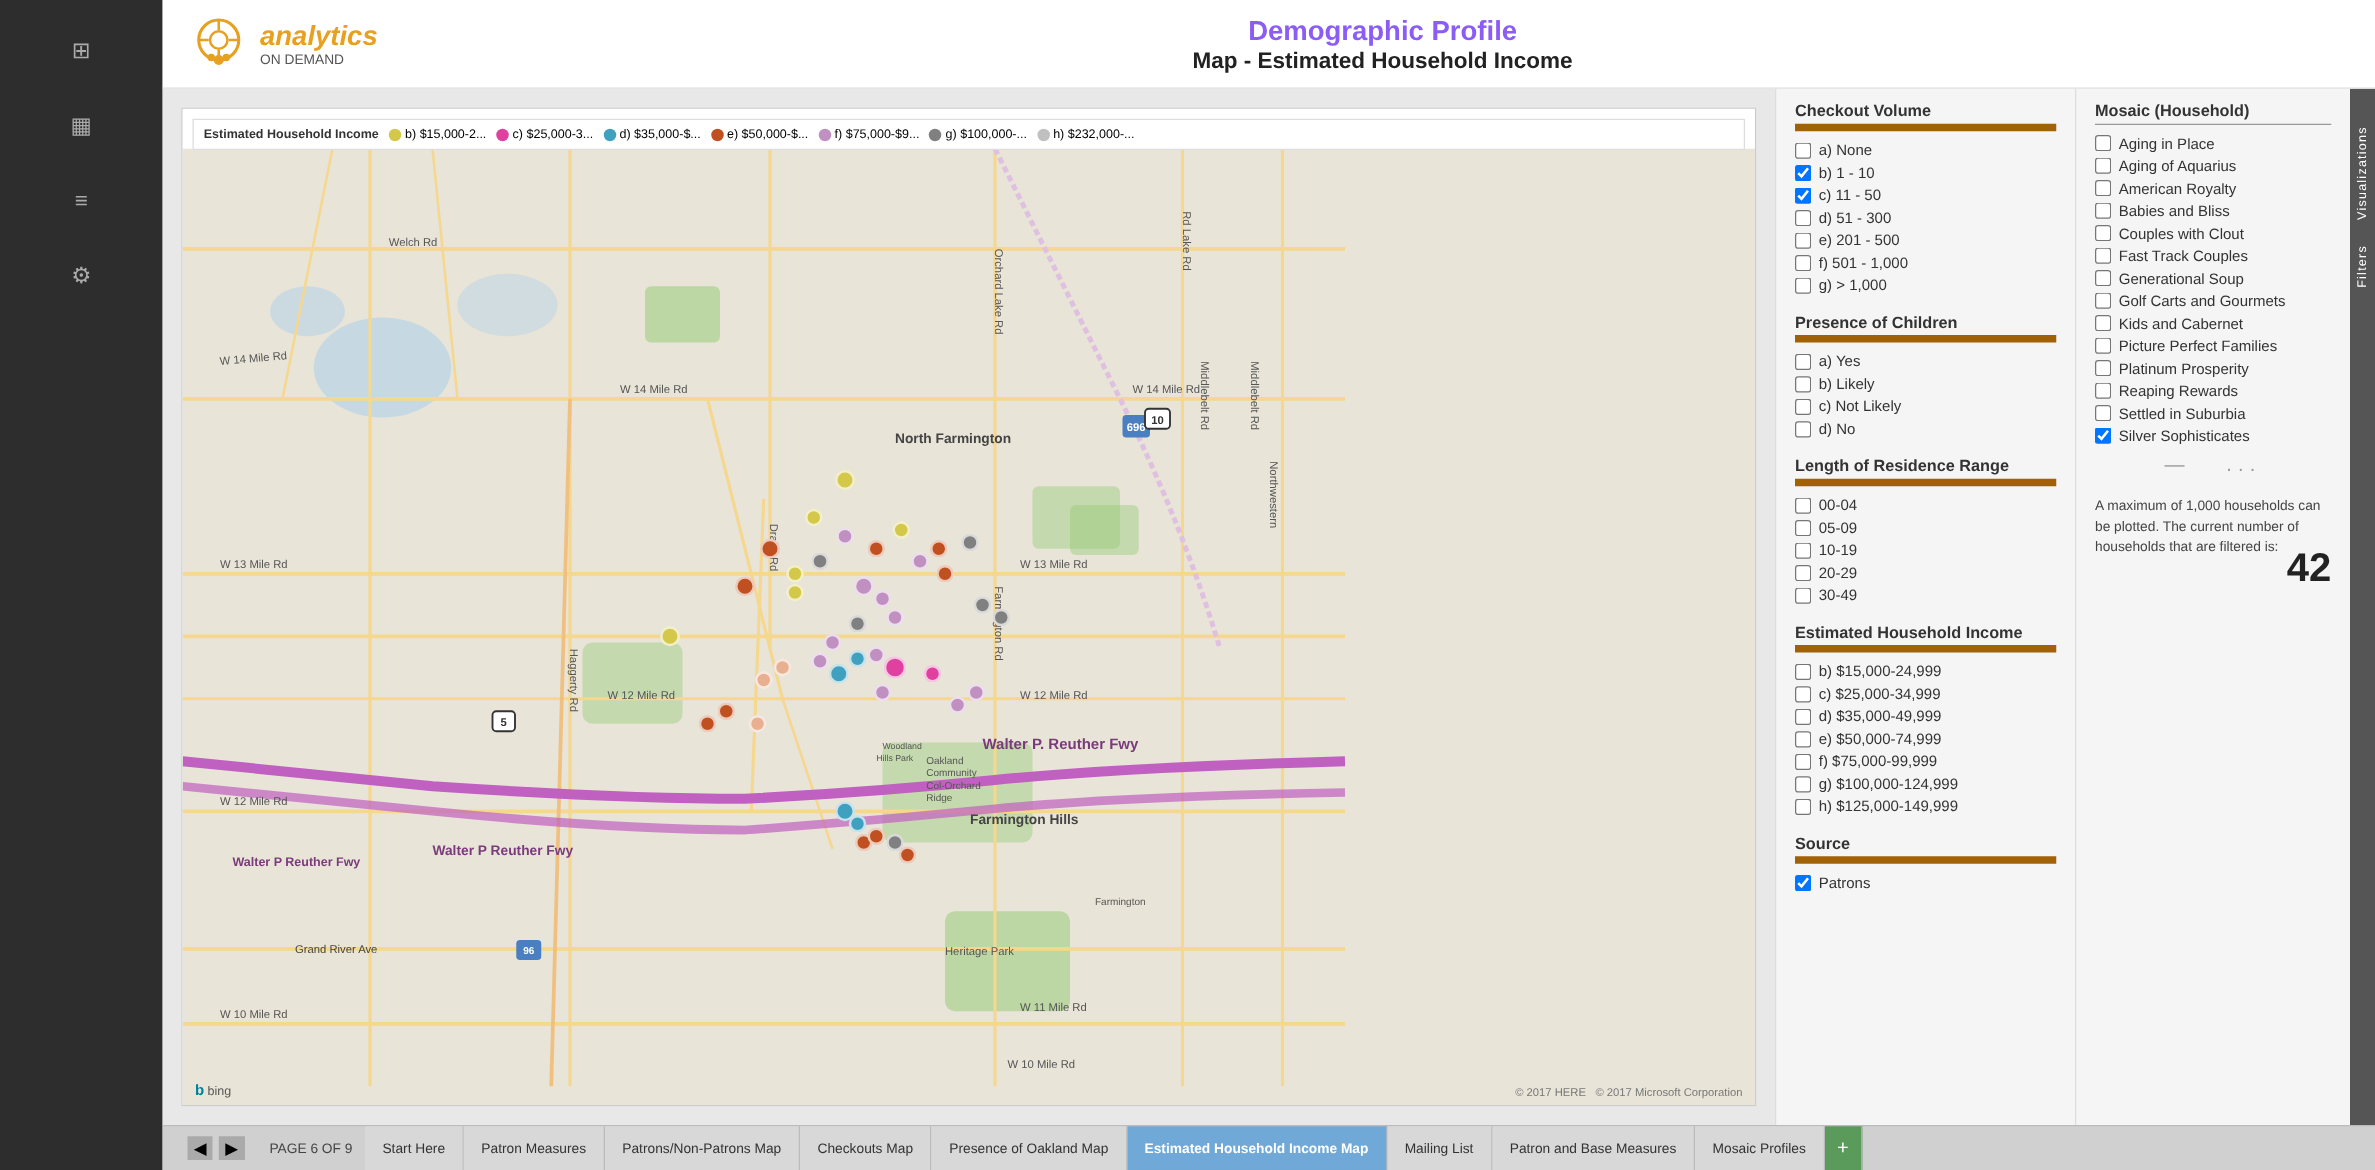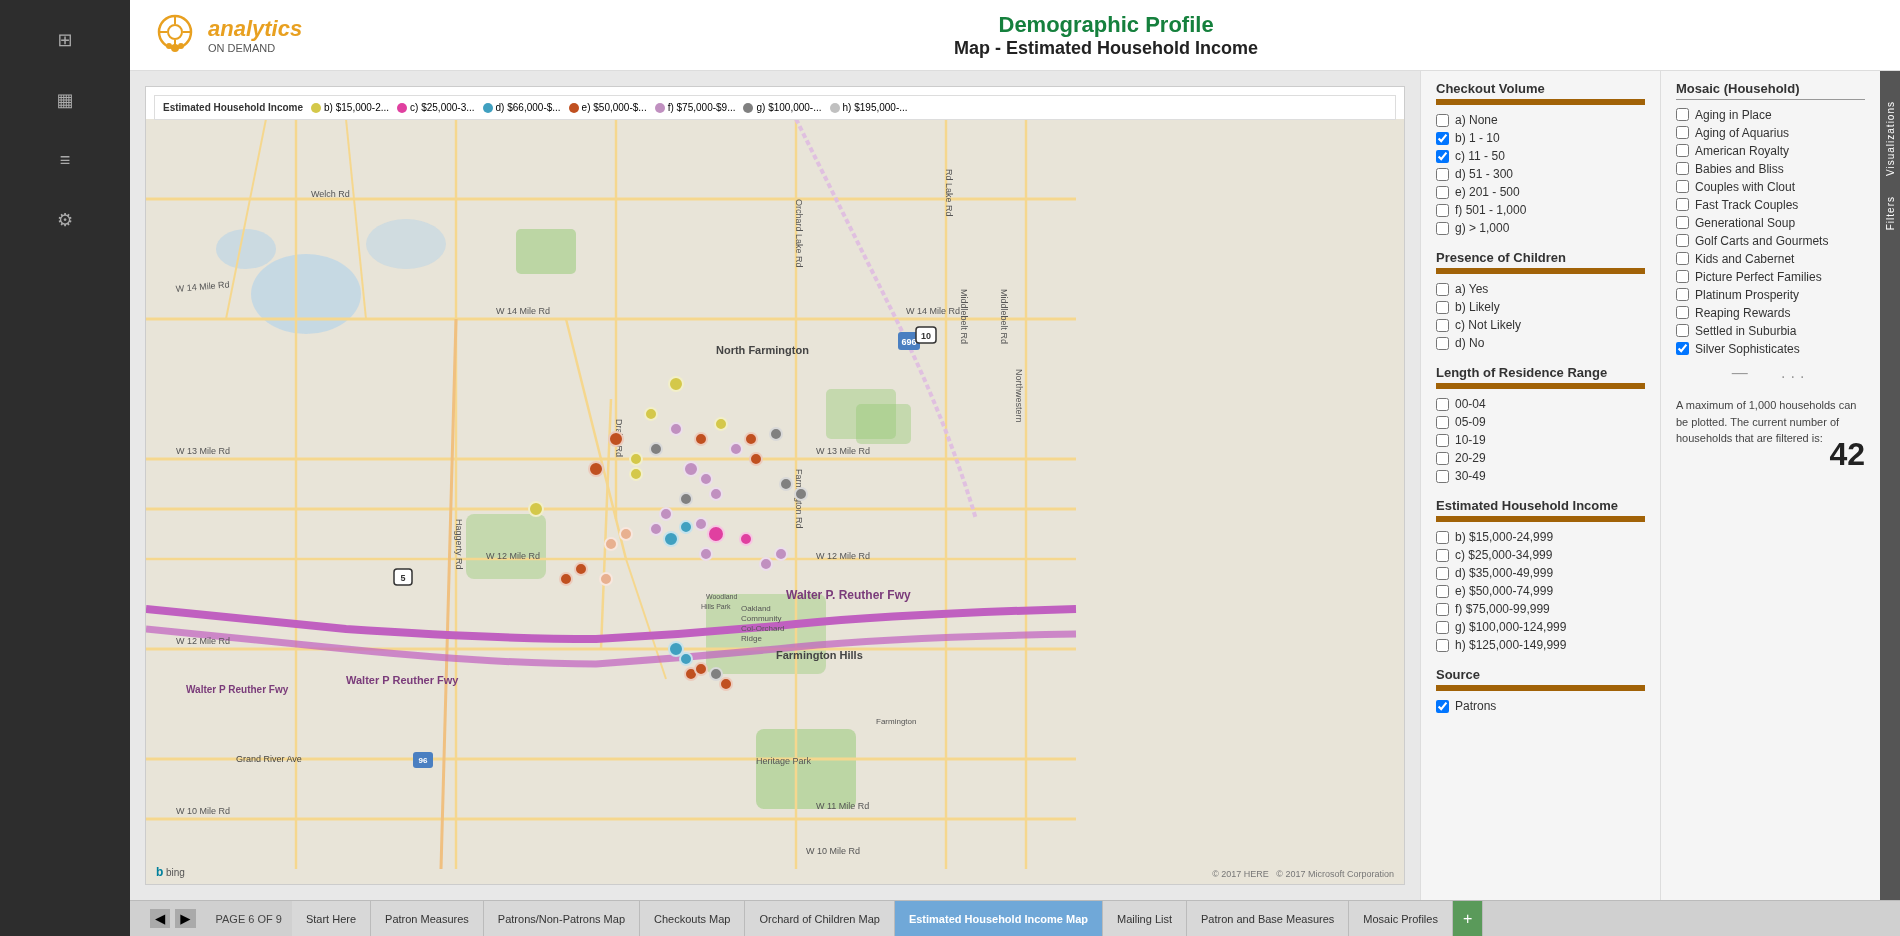--- a/index.html
+++ b/index.html
@@ -16,21 +16,21 @@
 
     
     .page-header { background: white; padding: 10px 20px; display: flex; align-items: center; border-bottom: 1px solid #ddd; }
     .logo { display: flex; align-items: center; gap: 8px; margin-right: 30px; }
     .logo-icon { width: 50px; height: 50px; }
     .logo-text { display: flex; flex-direction: column; }
     .logo-analytics { color: #e8a020; font-size: 22px; font-weight: bold; font-style: italic; }
     .logo-ondemand { color: #555; font-size: 11px; }
 
     .page-title-area { flex: 1; text-align: center; }
-    .page-title-main { font-size: 22px; font-weight: bold; color: #15803d; }
+    .page-title-main { font-size: 22px; font-weight: bold; color: #8b5cf6; }
     .page-title-sub { font-size: 18px; font-weight: bold; color: #222; }
 
     
     .main-body { display: flex; flex: 1; overflow: hidden; background: #e8e8e8; }
 
     
     .map-container { flex: 1; position: relative; margin: 15px; background: white; border: 1px solid #ccc; overflow: hidden; }
 
     .map-legend { position: absolute; top: 8px; left: 8px; right: 8px; background: rgba(255,255,255,0.95); padding: 6px 8px; font-size: 11px; display: flex; flex-wrap: wrap; gap: 8px; align-items: center; border: 1px solid #ddd; z-index: 10; }
     .legend-title { font-weight: bold; font-size: 10px; color: #333; }
@@ -124,37 +124,37 @@
         <span class="legend-item">
               <span class="legend-dot" style="background:#d4c84a"></span>
               <span>b) $15,000-2...</span>
             </span>
             <span class="legend-item">
               <span class="legend-dot" style="background:#e040a0"></span>
               <span>c) $25,000-3...</span>
             </span>
             <span class="legend-item">
               <span class="legend-dot" style="background:#40a0c0"></span>
-              <span>d) $66,000-$...</span>
+              <span>d) $35,000-$...</span>
             </span>
             <span class="legend-item">
               <span class="legend-dot" style="background:#c05020"></span>
               <span>e) $50,000-$...</span>
             </span>
             <span class="legend-item">
               <span class="legend-dot" style="background:#c090c0"></span>
               <span>f) $75,000-$9...</span>
             </span>
             <span class="legend-item">
               <span class="legend-dot" style="background:#808080"></span>
               <span>g) $100,000-...</span>
             </span>
             <span class="legend-item">
               <span class="legend-dot" style="background:#c0c0c0"></span>
-              <span>h) $195,000-...</span>
+              <span>h) $232,000-...</span>
             </span>
           </div>
 
         <div class="map-area" style="margin-top: 32px; height: calc(100% - 32px); position: relative;">
           <svg width="100%" height="100%" style="position: absolute; top:0; left:0;">
 
             <rect width="100%" height="100%" fill="#e8e4d8"></rect>
 
             <ellipse cx="160" cy="175" rx="55" ry="40" fill="#b8d4e8" opacity="0.7"></ellipse>
             <ellipse cx="100" cy="130" rx="30" ry="20" fill="#b8d4e8" opacity="0.6"></ellipse>
@@ -504,21 +504,21 @@
       <div class="page-nav">
         <button>◀</button>
         <button>▶</button>
       </div>
       <div class="page-info">PAGE 6 OF 9</div>
 
       <div class="bottom-tab">Start Here</div>
       <div class="bottom-tab">Patron Measures</div>
       <div class="bottom-tab">Patrons/Non-Patrons Map</div>
       <div class="bottom-tab">Checkouts Map</div>
-      <div class="bottom-tab">Orchard of Children Map</div>
+      <div class="bottom-tab">Presence of Oakland Map</div>
       <div class="bottom-tab active">Estimated Household Income Map</div>
       <div class="bottom-tab">Mailing List</div>
       <div class="bottom-tab">Patron and Base Measures</div>
       <div class="bottom-tab">Mosaic Profiles</div>
       <div class="bottom-tab add">+</div>
     </div>
 
   </div>
 </div>
 

